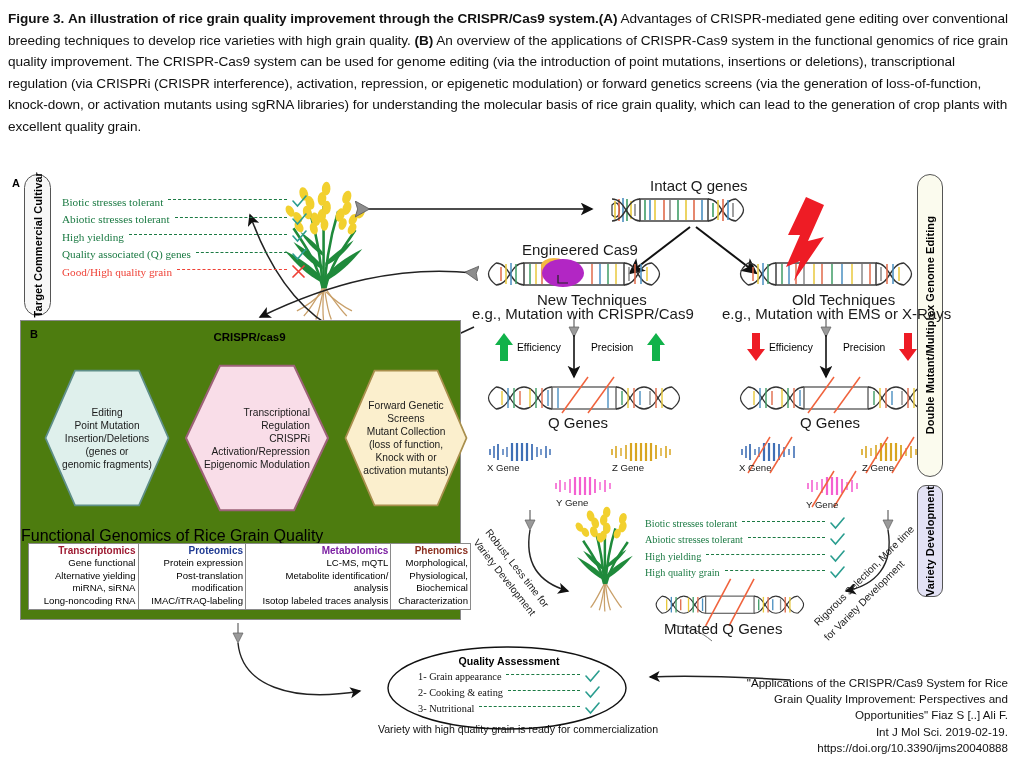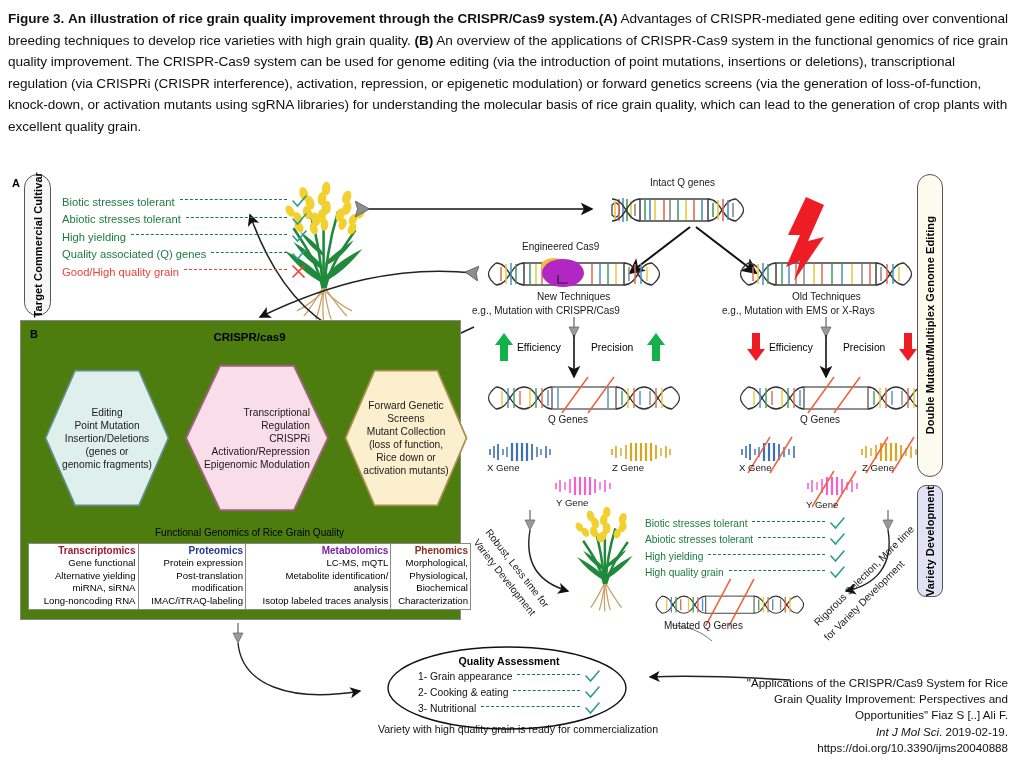--- a/index.html
+++ b/index.html
@@ -67,21 +67,21 @@
   #pill-variety  { left: 917px; top: 320px; width: 26px; height: 112px; background:#e3e2f5; border-radius: 9px;}
 
   
   #traitlist { left: 62px; top: 28px; width: 245px; }
   .trait-row {
     display: flex; align-items: center;
     height: 17.5px;
     font-size: 11.2px;
     white-space: nowrap;
   }
-  .trait-row .t-label { color: #1b7a43; }
+  .trait-row .t-label { color: #1b7a43; font-family: Liberation Serif, serif; }
   .trait-row.bad .t-label { color: #ef4136; }
   .trait-row .t-dash {
     flex: 1 1 auto;
     border-bottom: 1.4px dashed #1b7a43;
     margin: 0 5px 4px 5px;
     min-width: 8px;
   }
   .trait-row.bad .t-dash { border-bottom-color:#ef4136; }
   .t-mark { width: 15px; text-align:center; }
   .t-mark svg { display:block; }
@@ -109,21 +109,21 @@
   }
   .hex .hex-shape { position:absolute; left:0; top:0; width:100%; height:100%; }
   .hex .hex-text { position:relative; z-index:2; }
 
   #hexEdit  { left: 22px;  top: 47px;  width: 128px; height: 140px; }
   #hexTrans { left: 162px; top: 42px;  width: 148px; height: 150px; text-align: right; }
   #hexFwd   { left: 322px; top: 47px;  width: 126px; height: 140px; }
 
   #fg-label {
     position:absolute; left:0; top:206px; width:457px;
-    text-align:center; font-size:10px;
+    text-align:left; font-size:16px;
   }
 
   
   #omics {
     position:absolute; left: 7px; top: 222px;
     width: 443px;
     border: 1px solid #8a8a8a;
     background:#fff;
     display: flex;
     font-size: 9.6px;
@@ -136,21 +136,21 @@
   }
   .omics-col:last-child { border-right: none; }
   .omics-col .oc-head { font-weight:700; font-size:10px; }
   .omics-col .oc-line { white-space: nowrap; }
   #oc0 { width: 110px; } #oc0 .oc-head { color:#9e1b32; }
   #oc1 { width: 108px; } #oc1 .oc-head { color:#1f3a93; }
   #oc2 { width: 146px; } #oc2 .oc-head { color:#7b1fa2; }
   #oc3 { width: 79px;  } #oc3 .oc-head { color:#8b2f1f; }
 
   
-  .dlabel { position:absolute; font-size:10px; white-space:nowrap; color:#1a1a1a; }
+  .dlabel { position:absolute; font-size:15px; white-space:nowrap; color:#1a1a1a; }
   .dlabel.sm { font-size: 9.6px; }
 
   .effic { position:absolute; font-size:10.3px; white-space:nowrap;}
 
   
   #traitlist2 { left: 645px; top: 350px; width: 200px; }
   #traitlist2 .trait-row { font-size: 10.2px; height: 16.5px; }
 
   
   .rotlab {
@@ -174,21 +174,21 @@
     text-align:center; font-size:10.6px; color:#111;
   }
 
   
   #citation {
     position:absolute; right: 10px; top: 510px;
     width: 330px;
     text-align: right;
     font-size: 11.6px; line-height: 16.2px; color:#111;
   }
-  #citation .ital { font-style: italic; }
+  #citation .ital { }
 </style>
 </head>
 <body>
 
 <div id="caption">
   <b>Figure 3.</b>
   <b>An illustration of rice grain quality improvement through the CRISPR/Cas9 system.</b><b>(A)</b><span> Advantages of CRISPR-mediated gene editing over conventional breeding techniques to develop rice varieties with high grain quality. </span><b>(B)</b><span> An overview of the applications of CRISPR-Cas9 system in the functional genomics of rice grain quality improvement. The CRISPR-Cas9 system can be used for genome editing (via the introduction of point mutations, insertions or deletions), transcriptional regulation (via CRISPRi (CRISPR interference), activation, repression, or epigenetic modulation) or forward genetics screens (via the generation of loss-of-function, knock-down, or activation mutants using sgRNA libraries) for understanding the molecular basis of rice grain quality, which can lead to the generation of crop plants with excellent quality grain.</span>
 </div>
 
 <div id="figure">
@@ -805,21 +805,21 @@
 
     <div class="hex" id="hexFwd">
       <svg class="hex-shape" viewBox="0 0 100 110" preserveAspectRatio="none">
         <polygon points="25,2 75,2 98,55 75,108 25,108 2,55" fill="#fbefcd" stroke="#a98f4d" stroke-width="1.4"></polygon>
       </svg>
       <div class="hex-text">
           <div>Forward Genetic</div>
           <div>Screens</div>
           <div>Mutant Collection</div>
           <div>(loss of function,</div>
-          <div>Rice down or</div>
+          <div>Knock with or</div>
           <div>activation mutants)</div>
         </div>
     </div>
 
     <div id="fg-label">Functional Genomics of Rice Grain Quality</div>
 
     <div id="omics">
       <div class="omics-col" id="oc0">
           <div class="oc-head">Transcriptomics</div>
           <div class="oc-line">Gene functional</div>

